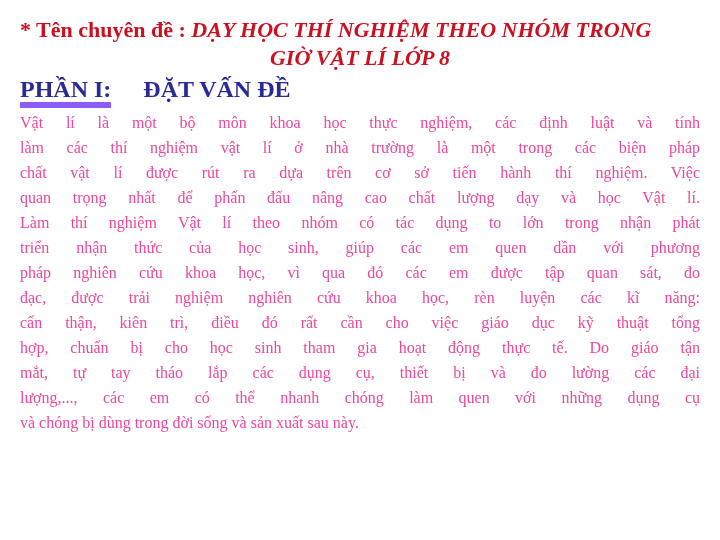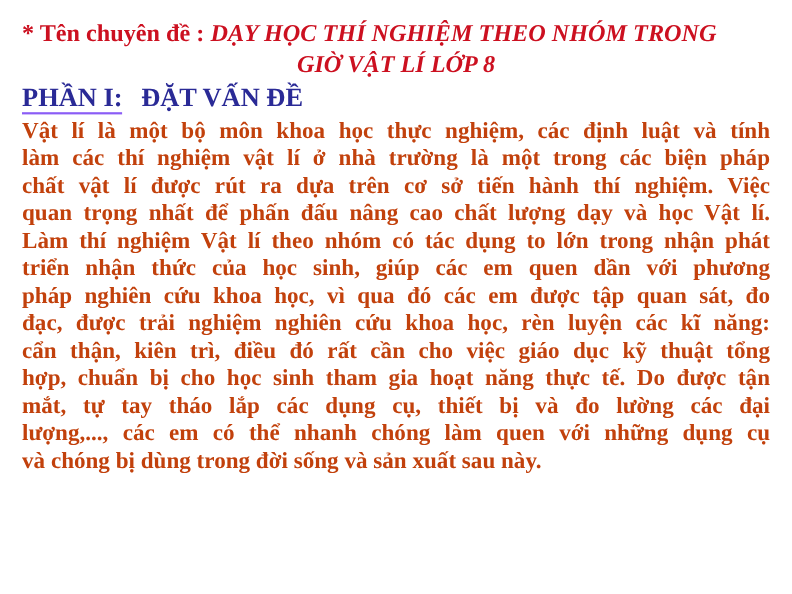--- a/index.html
+++ b/index.html
@@ -40,31 +40,31 @@
   }
   .section-heading {
     margin-top: 3px;
     color: #2a2a96;
     font-weight: bold;
     font-size: 24px;
     line-height: 28px;
     white-space: nowrap;
   }
   .section-label {
-    border-bottom: 2px solid #8b5cf6;
+    border-bottom: 6px solid #8b5cf6;
     padding-bottom: 1px;
-    margin-right: 17px;
+    margin-right: 32px;
     display: inline-block;
     line-height: 24px;
   }
   .body-paragraph {
     margin-top: 2px;
-    color: #c2410c;
-    font-weight: bold;
-    font-size: 21px;
+    color: #ec4899;
+    font-weight: normal;
+    font-size: 16px;
   }
   .body-line {
     line-height: 25px;
     text-align: justify;
     text-align-last: justify;
     white-space: normal;
   }
   .body-line.last-line {
     text-align-last: left;
   }
@@ -88,19 +88,19 @@
   <div class="body-paragraph">
     <div class="body-line">Vật lí là một bộ môn khoa học thực nghiệm, các định luật và tính</div>
     <div class="body-line">làm các thí nghiệm vật lí ở nhà trường là một trong các biện pháp</div>
     <div class="body-line">chất vật lí được rút ra dựa trên cơ sở tiến hành thí nghiệm. Việc</div>
     <div class="body-line">quan trọng nhất để phấn đấu nâng cao chất lượng dạy và học Vật lí.</div>
     <div class="body-line">Làm thí nghiệm Vật lí theo nhóm có tác dụng to lớn trong nhận phát</div>
     <div class="body-line">triển nhận thức của học sinh, giúp các em quen dần với phương</div>
     <div class="body-line">pháp nghiên cứu khoa học, vì qua đó các em được tập quan sát, đo</div>
     <div class="body-line">đạc, được trải nghiệm nghiên cứu khoa học, rèn luyện các kĩ năng:</div>
     <div class="body-line">cẩn thận, kiên trì, điều đó rất cần cho việc giáo dục kỹ thuật tổng</div>
-    <div class="body-line">hợp, chuẩn bị cho học sinh tham gia hoạt năng thực tế. Do được tận</div>
+    <div class="body-line">hợp, chuẩn bị cho học sinh tham gia hoạt động thực tế. Do giáo tận</div>
     <div class="body-line">mắt, tự tay tháo lắp các dụng cụ, thiết bị và đo lường các đại</div>
     <div class="body-line">lượng,..., các em có thể nhanh chóng làm quen với những dụng cụ</div>
     <div class="body-line last-line">và chóng bị dùng trong đời sống và sản xuất sau này.</div>
   </div>
 
 </div>
 
 </body></html>

